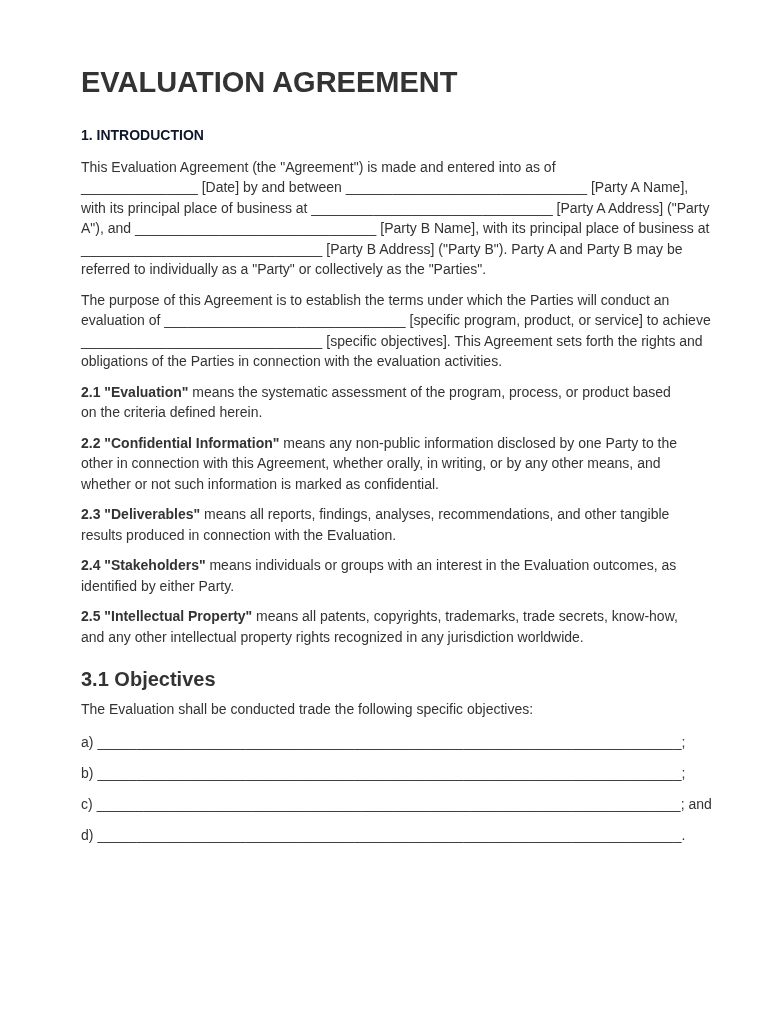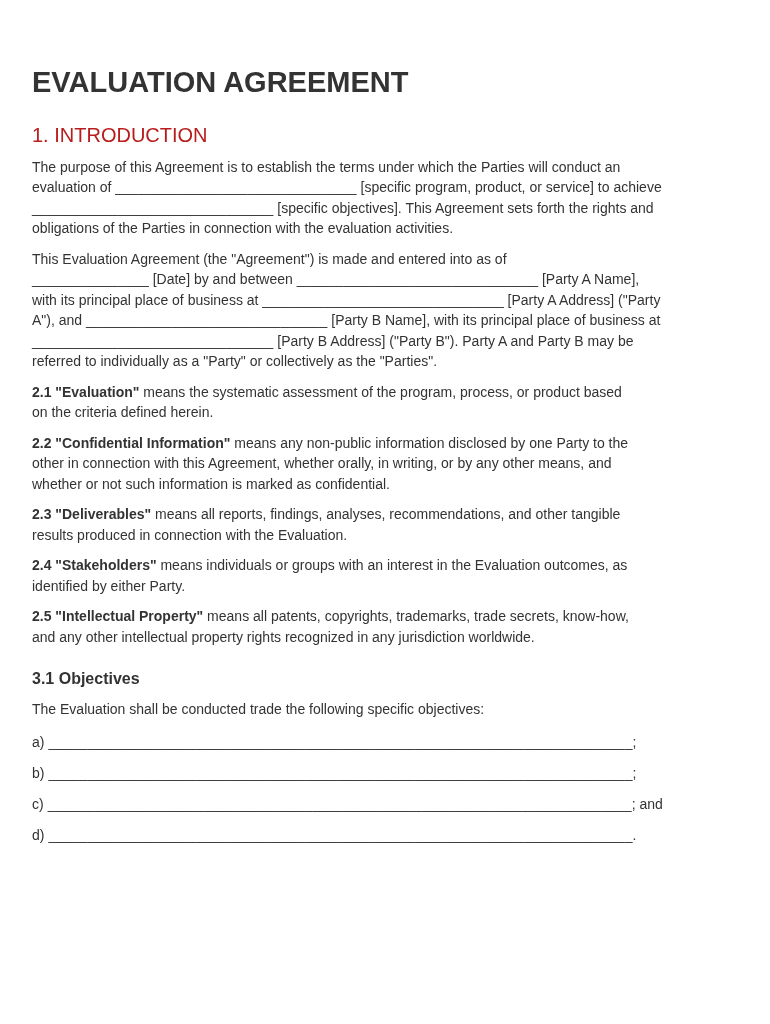--- a/index.html
+++ b/index.html
@@ -11,39 +11,39 @@
     width: 770px;
     height: 1024px;
     overflow: hidden;
     font-family: "Liberation Sans", sans-serif;
     color: #333333;
   }
   .page {
     box-sizing: border-box;
     width: 770px;
     height: 952px;
-    padding: 67px 36px 20px 32px;
+    padding: 67px 36px 20px 81px;
     background: #ffffff;
   }
   h1.doc-title {
     font-size: 29px;
     line-height: 1.1;
     font-weight: bold;
     margin: 0;
     color: #333333;
   }
   h2.section-heading {
-    font-size: 20px;
+    font-size: 14px;
     line-height: 24px;
-    font-weight: normal;
+    font-weight: bold;
     margin: 24px 0 10px 0;
-    color: #b91c1c;
+    color: #0f172a;
   }
   h3.sub-heading {
-    font-size: 16px;
+    font-size: 20px;
     line-height: 20px;
     font-weight: bold;
     margin: 22px 0 10px 0;
     color: #333333;
   }
   p.body-text {
     font-size: 14px;
     line-height: 20.5px;
     margin: 0 0 10px 0;
     white-space: pre-line;
@@ -69,30 +69,30 @@
 </style>
 </head>
 <body>
 
 <div class="page">
 
   <h1 class="doc-title">EVALUATION AGREEMENT</h1>
 
   <section>
     <h2 class="section-heading">1. INTRODUCTION</h2>
-    <p class="body-text">The purpose of this Agreement is to establish the terms under which the Parties will conduct an
-evaluation of _______________________________ [specific program, product, or service] to achieve
-_______________________________ [specific objectives]. This Agreement sets forth the rights and
-obligations of the Parties in connection with the evaluation activities.</p>
     <p class="body-text">This Evaluation Agreement (the "Agreement") is made and entered into as of
 _______________ [Date] by and between _______________________________ [Party A Name],
 with its principal place of business at _______________________________ [Party A Address] ("Party
 A"), and _______________________________ [Party B Name], with its principal place of business at
 _______________________________ [Party B Address] ("Party B"). Party A and Party B may be
 referred to individually as a "Party" or collectively as the "Parties".</p>
+    <p class="body-text">The purpose of this Agreement is to establish the terms under which the Parties will conduct an
+evaluation of _______________________________ [specific program, product, or service] to achieve
+_______________________________ [specific objectives]. This Agreement sets forth the rights and
+obligations of the Parties in connection with the evaluation activities.</p>
   </section>
 
   <section>
 
     <p class="body-text"><strong>2.1 "Evaluation"</strong><span> means the systematic assessment of the program, process, or product based
 on the criteria defined herein.</span></p>
 
     <p class="body-text"><strong>2.2 "Confidential Information"</strong><span> means any non-public information disclosed by one Party to the
 other in connection with this Agreement, whether orally, in writing, or by any other means, and
 whether or not such information is marked as confidential.</span></p>

